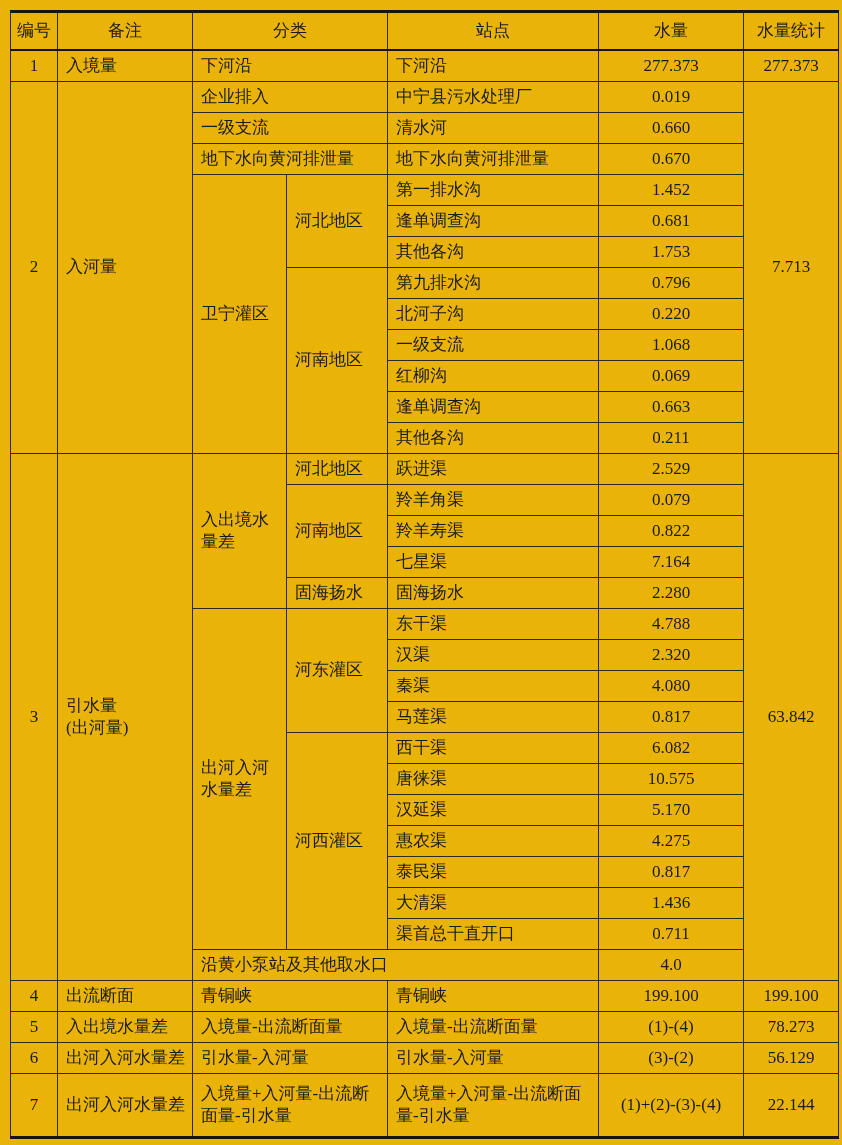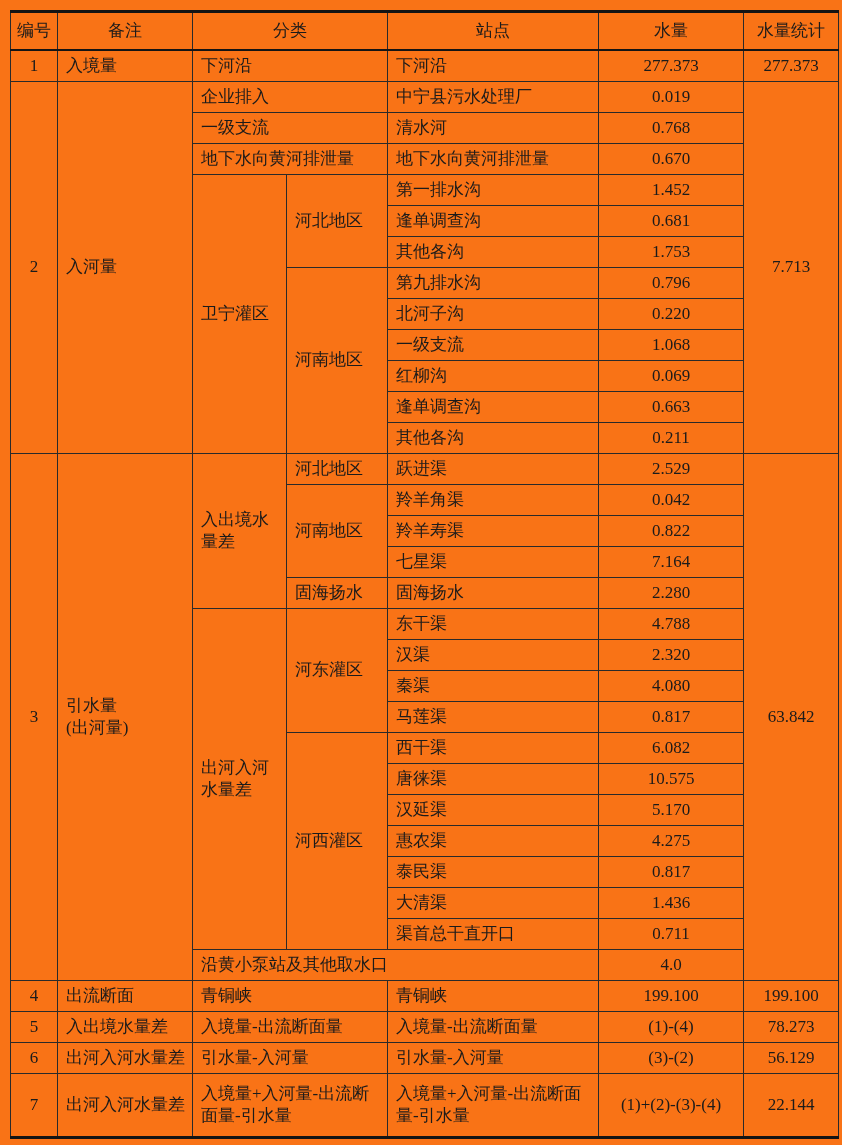--- a/index.html
+++ b/index.html
@@ -1,18 +1,18 @@
 <!DOCTYPE html>
 <html><head>
 <meta charset="utf-8">
 <style>
   html,body{margin:0;padding:0;background:#ffffff;}
   .page{
     width:842px;height:1145px;box-sizing:border-box;
-    background:#f97316;padding:10px 4px 0 10px;overflow:hidden;
+    background:#eab308;padding:10px 4px 0 10px;overflow:hidden;
     font-family:"Liberation Serif","DejaVu Serif",serif;color:#1b1b1b;
   }
   table{
     border-collapse:collapse;table-layout:fixed;width:828px;
     border-top:3px solid #141414;border-bottom:3px solid #141414;
     border-left:1px solid #2a2a2a;border-right:1px solid #2a2a2a;
   }
   th,td{
     border:1px solid #2a2a2a;
     font-size:17px;font-weight:normal;
@@ -63,21 +63,21 @@
           <td rowspan="12" class="ac">2</td>
           <td rowspan="12" class="al">入河量</td>
           <td colspan="2" class="al">企业排入</td>
           <td class="al">中宁县污水处理厂</td>
           <td class="ac">0.019</td>
           <td rowspan="12" class="ac">7.713</td>
         </tr>
         <tr>
           <td colspan="2" class="al">一级支流</td>
           <td class="al">清水河</td>
-          <td class="ac">0.768</td>
+          <td class="ac">0.660</td>
         </tr>
         <tr>
           <td colspan="2" class="al">地下水向黄河排泄量</td>
           <td class="al">地下水向黄河排泄量</td>
           <td class="ac">0.670</td>
         </tr>
         <tr>
           <td rowspan="9" class="al">卫宁灌区</td>
           <td rowspan="3" class="al">河北地区</td>
           <td class="al">第一排水沟</td>
@@ -122,21 +122,21 @@
 (出河量)</td>
           <td rowspan="5" class="al">入出境水量差</td>
           <td class="al">河北地区</td>
           <td class="al">跃进渠</td>
           <td class="ac">2.529</td>
           <td rowspan="17" class="ac">63.842</td>
         </tr>
         <tr>
           <td rowspan="3" class="al">河南地区</td>
           <td class="al">羚羊角渠</td>
-          <td class="ac">0.042</td>
+          <td class="ac">0.079</td>
         </tr>
         <tr>
           <td class="al">羚羊寿渠</td>
           <td class="ac">0.822</td>
         </tr>
         <tr>
           <td class="al">七星渠</td>
           <td class="ac">7.164</td>
         </tr>
         <tr>

